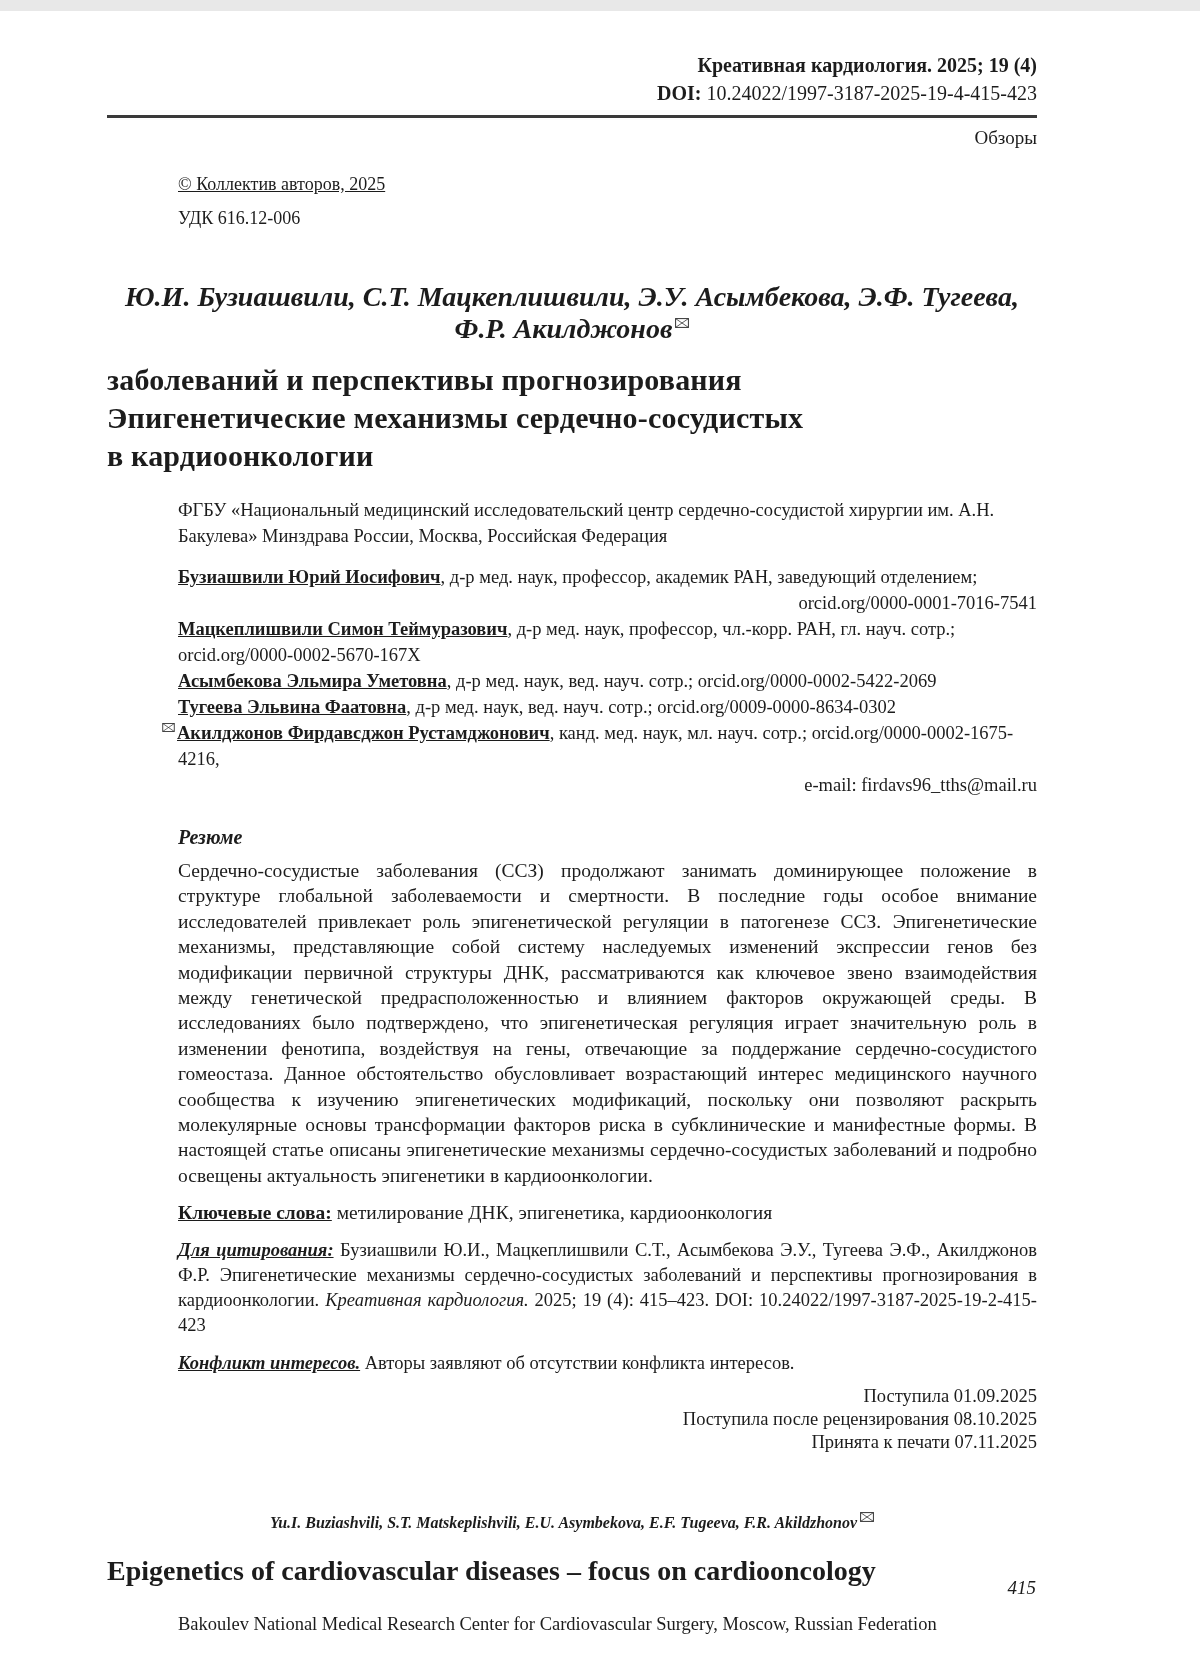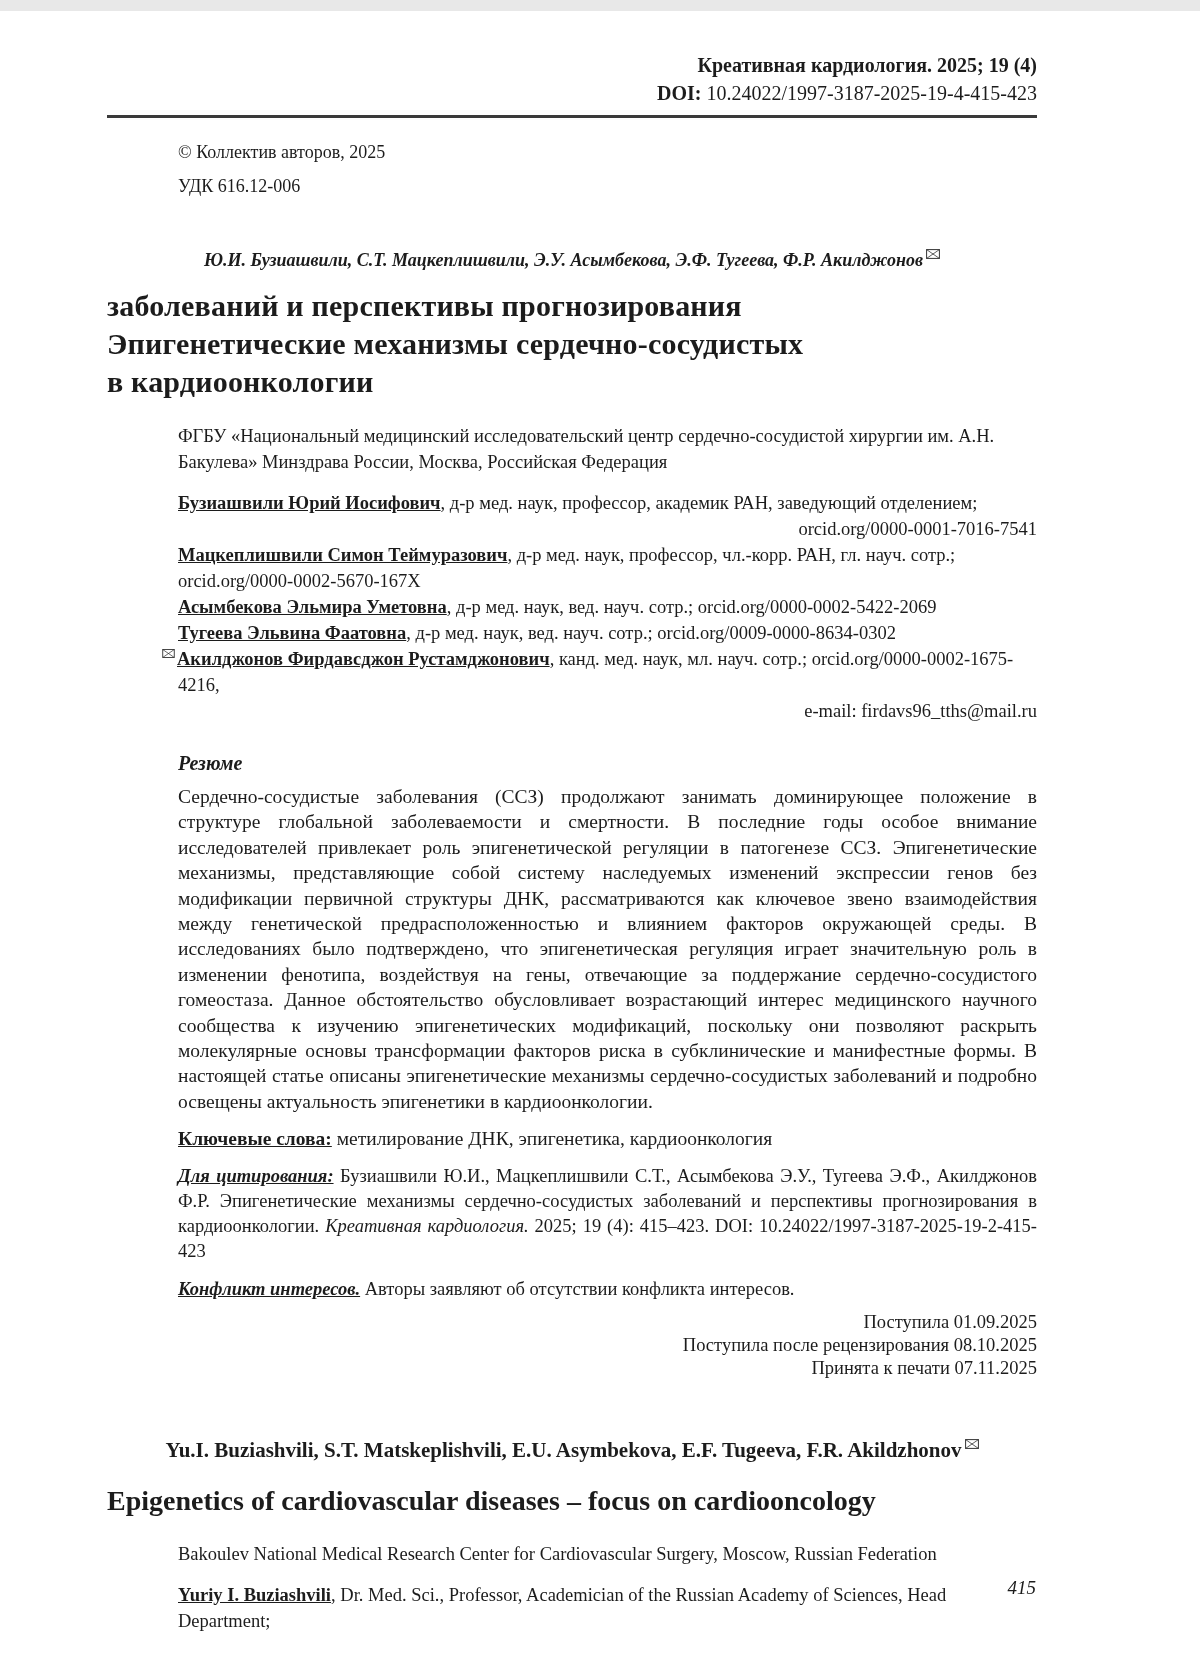--- a/index.html
+++ b/index.html
@@ -18,24 +18,24 @@
   .justify{text-align:justify;}
   b,.b{font-weight:bold;text-decoration:underline;}
   i,.i{font-style:italic;}
 
   .jheader{font-size:20px;font-weight:bold;line-height:28px;}
   .jdoi{font-size:20px;line-height:28px;}
   .jdoi .doi-label{font-weight:bold;text-align:center;}
   .rule{height:3px;background:#3a3a3a;margin-top:8px;}
   .section-label{font-size:19px;line-height:24px;margin-top:8px;}
 
-  .copyright{font-size:18px;margin-top:24px;}
+  .copyright{font-size:18px;margin-top:24px;text-decoration:underline;}
   .udk{font-size:18px;margin-top:13px;}
 
-  .ru-authors{font-size:18px;font-weight:bold;font-style:italic;margin-top:52px;text-align:center;}
+  .ru-authors{font-size:28px;font-weight:bold;font-style:italic;margin-top:52px;text-align:center;}
   .article-title{font-size:30px;font-weight:bold;line-height:38px;margin-top:16px;letter-spacing:.2px;}
   .en-title{font-size:28px;font-weight:bold;line-height:36px;margin-top:20px;}
 
   .indent{margin-left:71px;}
   .bodytext{font-size:18.5px;line-height:26px;}
   .affil{margin-top:22px;}
   .contribs{margin-top:15px;}
   .contrib{font-size:18.5px;line-height:26px;position:relative;}
   .contrib-l2{margin-left:29px;text-align:right;}
   .env{display:inline-block;vertical-align:super;margin-left:3px;line-height:0;}
@@ -44,35 +44,36 @@
   .env-pre svg{display:block;}
 
   .subhead{font-size:20px;font-weight:bold;font-style:italic;margin-top:28px;}
   .abstract{font-size:19.5px;line-height:25.4px;margin-top:9px;}
   .kw{font-size:19.5px;line-height:25px;margin-top:12px;}
   .cite{font-size:18.5px;line-height:25px;margin-top:13px;}
   .conflict{font-size:18.5px;line-height:25px;margin-top:13px;}
   .dates{font-size:18.5px;line-height:23px;margin-top:9px;}
 
   .en-block{margin-top:58px;}
-  .en-authors{font-size:21px;font-weight:bold;text-align:center;}
+  .en-authors{font-size:16px;font-weight:bold;font-style:italic;text-align:center;}
 
   .page-num{position:absolute;right:164px;bottom:68px;font-size:19px;font-style:italic;}
 </style>
 </head>
 <body>
 
 <div class="page">
 
   <div class="jheader right">Креативная кардиология. 2025; 19 (4)</div>
   <div class="jdoi right">
     <span class="doi-label">DOI:</span>
     <span>10.24022/1997-3187-2025-19-4-415-423</span>
   </div>
   <div class="rule"></div>
+  <div class="section-label right">Обзоры</div>
 
   <div class="copyright indent">© Коллектив авторов, 2025</div>
   <div class="udk indent">УДК 616.12-006</div>
 
   <div class="ru-authors">
     <span>Ю.И. Бузиашвили, С.Т. Мацкеплишвили, Э.У. Асымбекова, Э.Ф. Тугеева, Ф.Р. Акилджонов</span><span class="env"><svg width="14" height="10" viewBox="0 0 14 10">
           <rect x="0.6" y="0.6" width="12.8" height="8.8" fill="none" stroke="#333" stroke-width="1"></rect>
           <path d="M0.6 0.6 L13.4 9.4 M13.4 0.6 L0.6 9.4" stroke="#333" stroke-width="0.8" fill="none"></path>
         </svg></span>
   </div>

